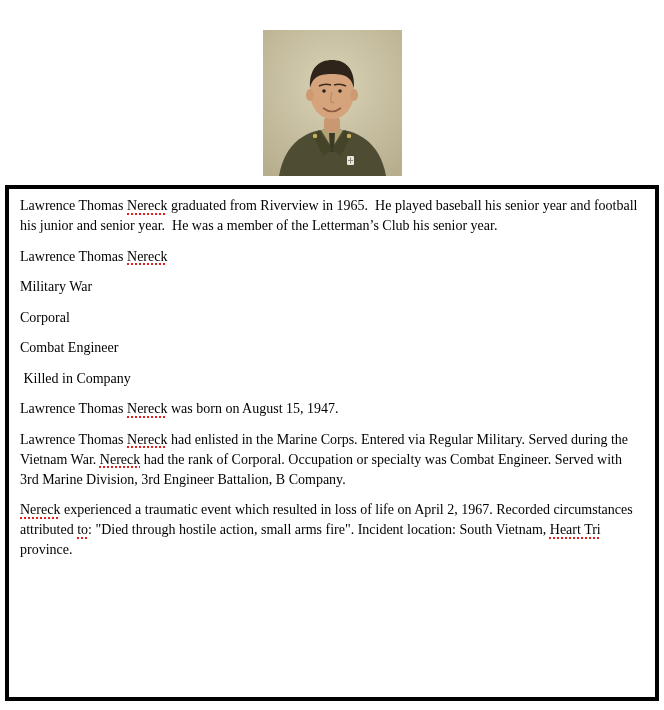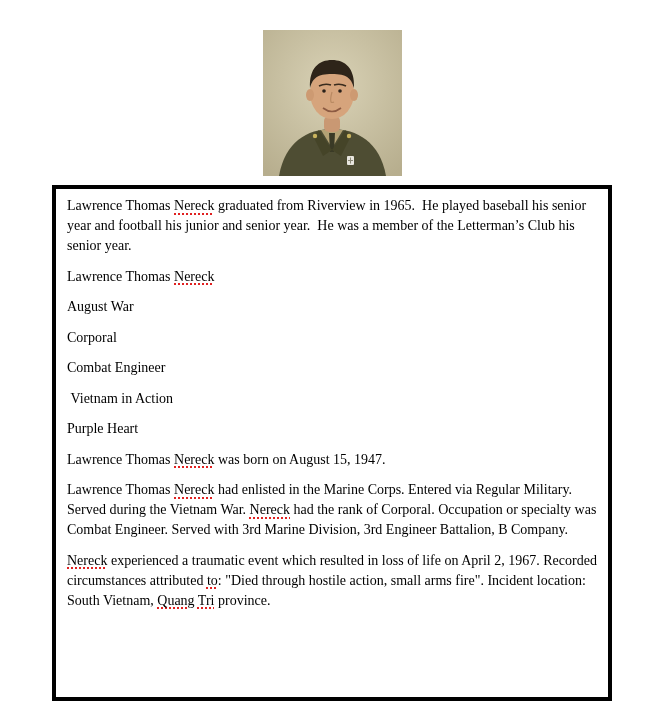--- a/index.html
+++ b/index.html
@@ -12,21 +12,21 @@
     color: #000;
     overflow: hidden;
   }
   .photo-wrap {
     width: 139px; height: 146px;
     margin: 30px auto 9px auto;
     display: block;
   }
   .photo-wrap svg { display: block; width: 100%; height: 100%; }
   .panel {
-    width: 560px;
+    width: 654px;
     height: 516px;
     margin: 0 auto;
     border: 4px solid var(--border);
     padding: 7px 11px 10px 11px;
     background: #ffffff;
   }
   .panel p {
     margin: 0 0 10.5px 0;
     font-size: 14px;
     line-height: 20px;
@@ -83,21 +83,20 @@
 
     <path d="M69 62 q-2 7 -1 10 q1 1 3 0" stroke="#b98a63" stroke-width="1.2" fill="none"></path>
 
     <path d="M60 78 q9 7 18 0" stroke="#8c5a42" stroke-width="1.6" fill="none"></path>
   </svg>
 </div>
 
 <div class="panel">
     <p><span>Lawrence Thomas </span><span class="squiggle">Nereck</span><span> graduated from Riverview in 1965.  He played baseball his senior year and football his junior and senior year.  He was a member of the Letterman’s Club his senior year.</span></p>
     <p><span>Lawrence Thomas </span><span class="squiggle">Nereck</span></p>
-    <p><span>August War</span></p>
+    <p><span>Military War</span></p>
     <p><span>Corporal</span></p>
     <p><span>Combat Engineer</span></p>
-    <p><span> Vietnam in Action</span></p>
-    <p><span>Purple Heart</span></p>
+    <p><span> Killed in Company</span></p>
     <p><span>Lawrence Thomas </span><span class="squiggle">Nereck</span><span> was born on August 15, 1947.</span></p>
     <p><span>Lawrence Thomas </span><span class="squiggle">Nereck</span><span> had enlisted in the Marine Corps. Entered via Regular Military. Served during the Vietnam War. </span><span class="squiggle">Nereck</span><span> had the rank of Corporal. Occupation or specialty was Combat Engineer. Served with 3rd Marine Division, 3rd Engineer Battalion, B Company.</span></p>
-    <p><span class="squiggle">Nereck</span><span> experienced a traumatic event which resulted in loss of life on April 2, 1967. Recorded circumstances attributed </span><span class="squiggle">to</span><span>: "Died through hostile action, small arms fire". Incident location: South Vietnam, </span><span class="squiggle">Quang Tri</span><span> province.</span></p>
+    <p><span class="squiggle">Nereck</span><span> experienced a traumatic event which resulted in loss of life on April 2, 1967. Recorded circumstances attributed </span><span class="squiggle">to</span><span>: "Died through hostile action, small arms fire". Incident location: South Vietnam, </span><span class="squiggle">Heart Tri</span><span> province.</span></p>
   </div>
 
 </body></html>

